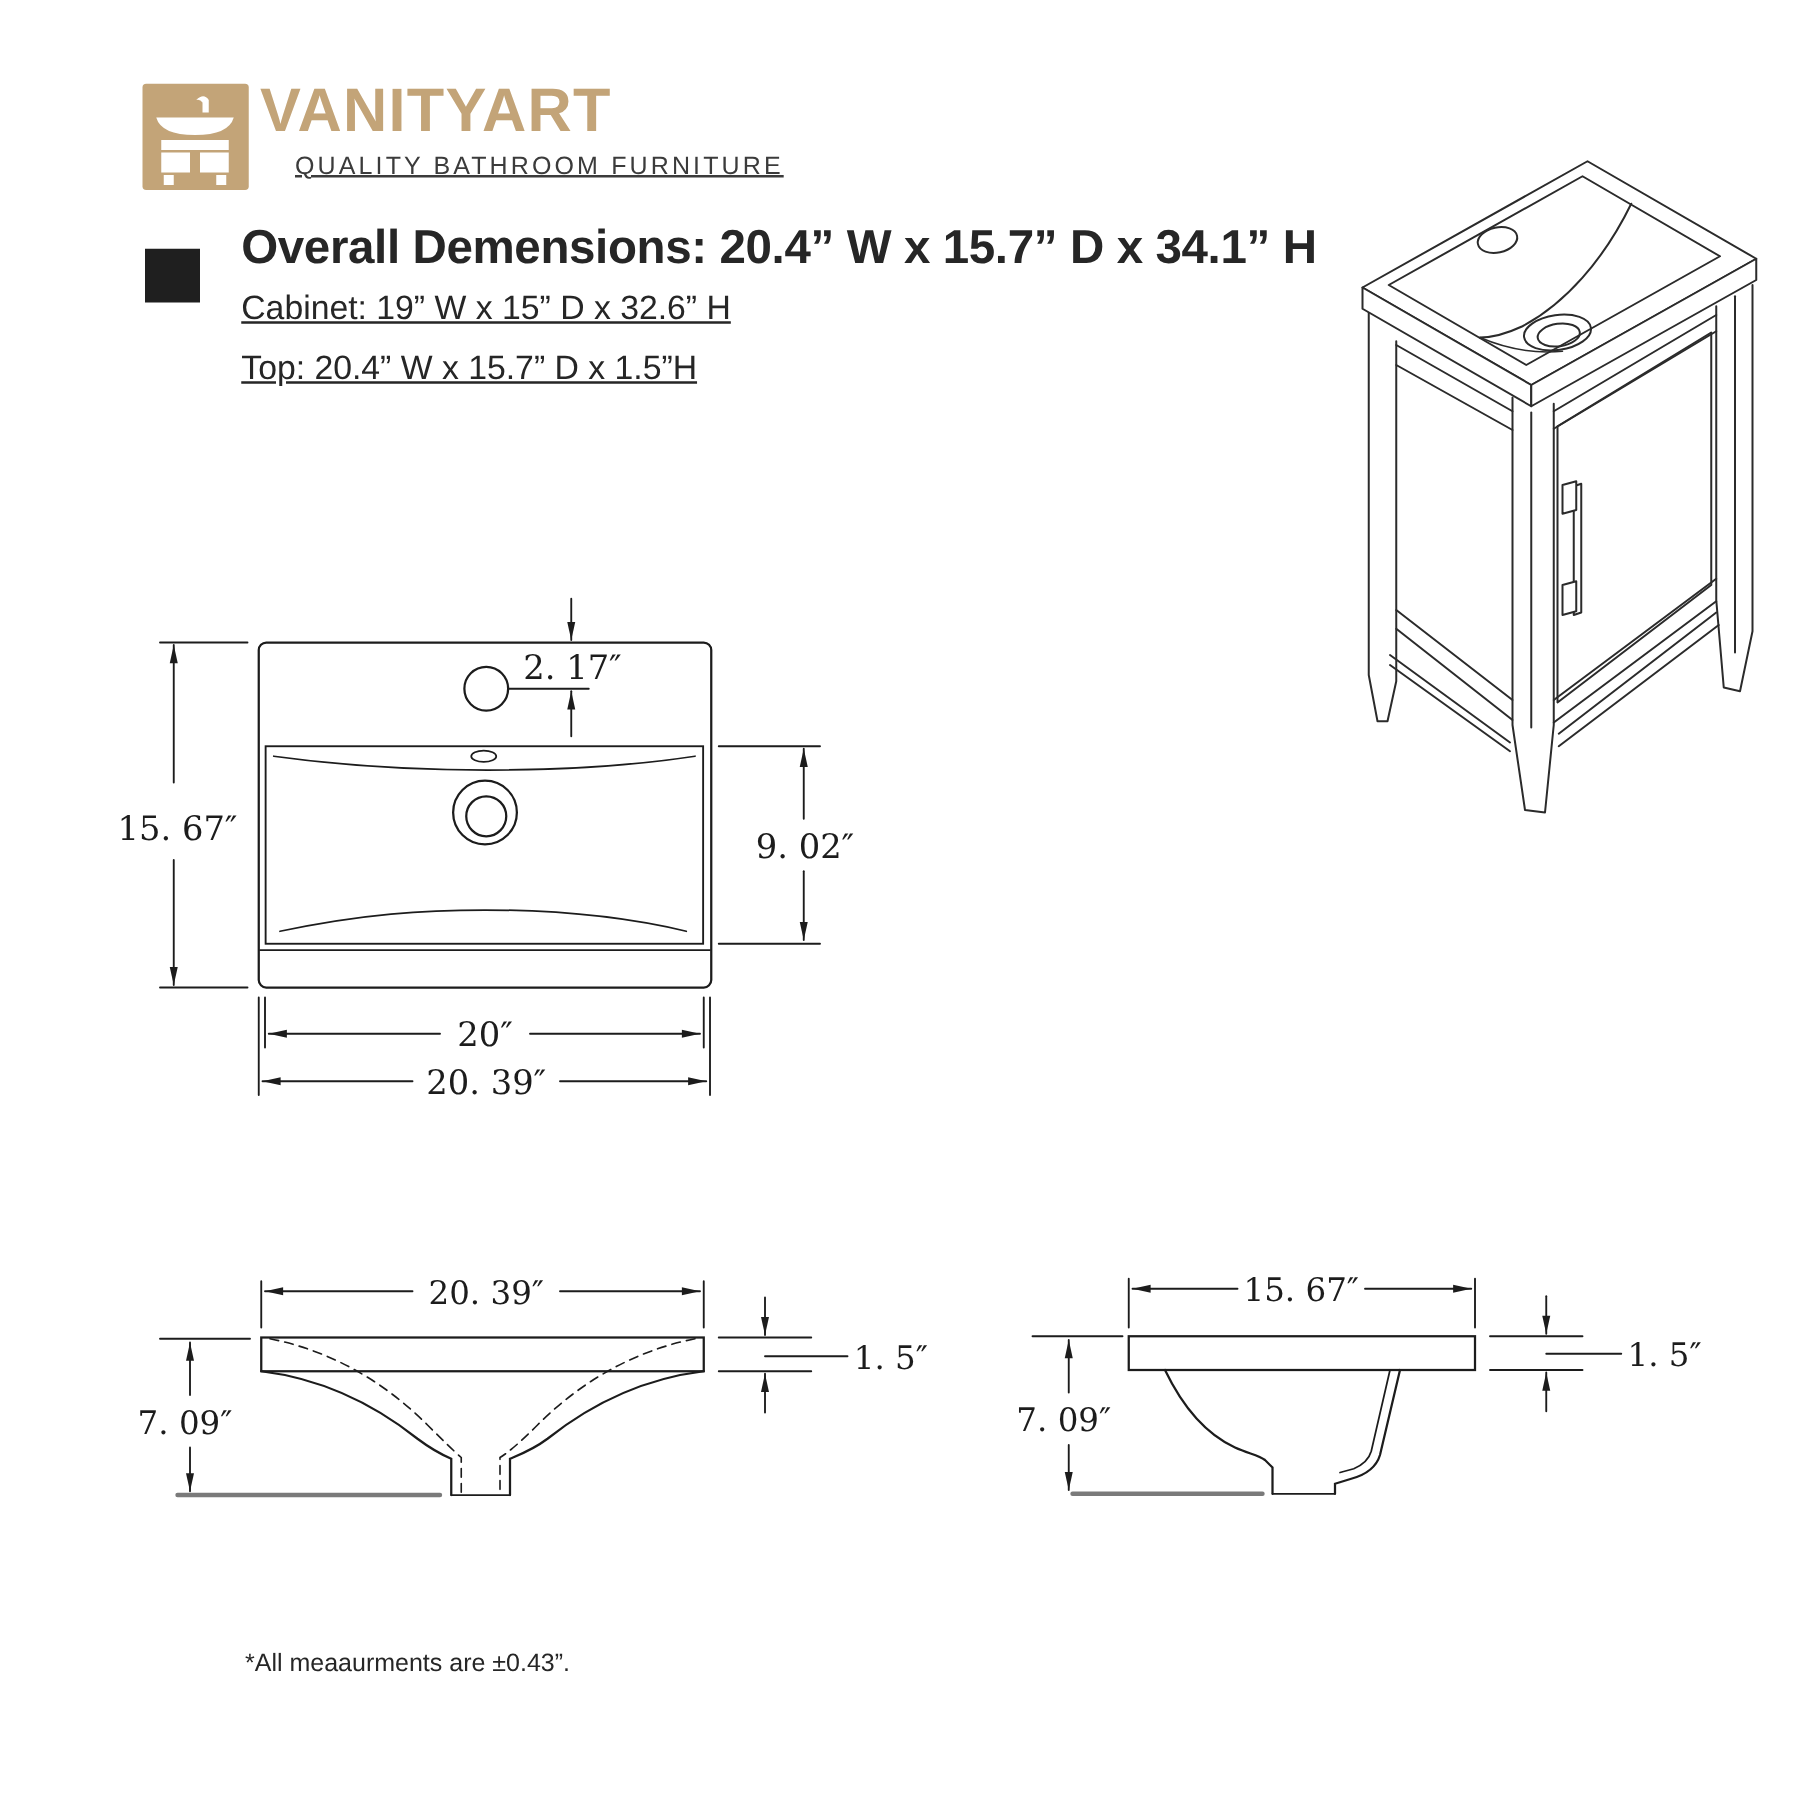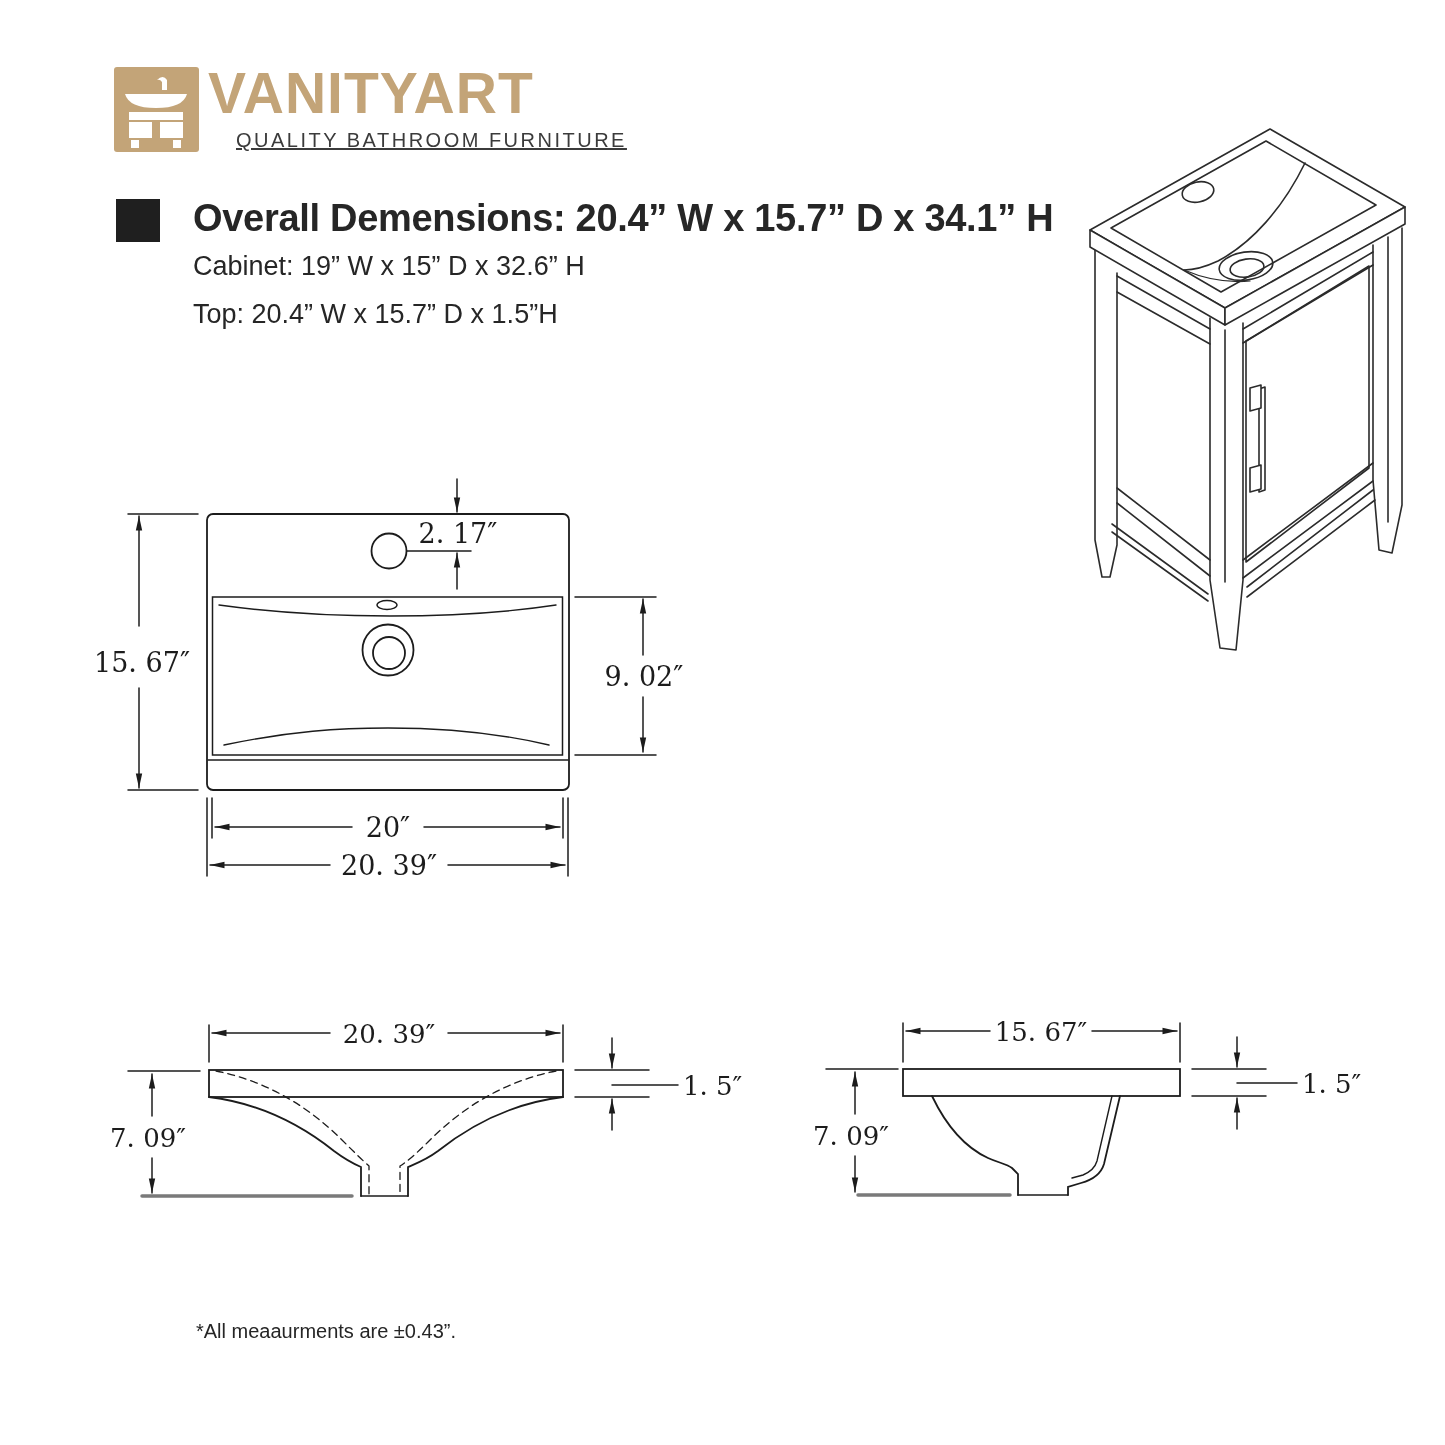--- a/index.html
+++ b/index.html
@@ -2,29 +2,29 @@
 <html><head>
 <meta charset="utf-8">
 <style>
   html,body{margin:0;padding:0;background:#fff;}
   .canvas{position:relative;width:1445px;height:1445px;background:#ffffff;overflow:hidden;
           font-family:"Liberation Sans",sans-serif;color:#262626;}
   
   .logo-row{position:absolute;left:113px;top:66px;display:flex;align-items:flex-start;}
   .logo-icon{width:87px;height:87px;flex:0 0 auto;}
   .brand-col{margin-left:8px;}
-  .brand-name{font-size:57px;font-weight:bold;letter-spacing:1px;line-height:0.95;
+  .brand-name{font-size:49px;font-weight:bold;letter-spacing:1px;line-height:0.95;
               color:#c3a478;}
   .brand-tagline{margin-top:9px;margin-left:28px;font-size:20px;letter-spacing:2.5px;
                  color:#3b3b3b;text-decoration:underline;}
   
   .heading-square{position:absolute;left:116px;top:199px;width:44px;height:43px;background:#1f1f1f;}
-  .heading-block{position:absolute;left:193px;top:197px;width:980px;}
+  .heading-block{position:absolute;left:193px;top:177px;width:980px;}
   .heading-title{font-size:38px;font-weight:600;letter-spacing:-0.3px;line-height:1.15;color:#262626;}
-  .heading-sub{font-size:27px;font-weight:400;line-height:40px;color:#262626;margin-top:8px;}
+  .heading-sub{font-size:27px;font-weight:400;line-height:40px;color:#262626;margin-top:8px;text-decoration:underline;}
   
   .dwg{position:absolute;}
   svg text{font-family:"DejaVu Serif",serif;fill:#1c1c1c;}
   .footnote{position:absolute;left:196px;top:1320px;font-size:20px;color:#262626;}
 </style>
 </head>
 <body>
 
 <div class="canvas">
 

